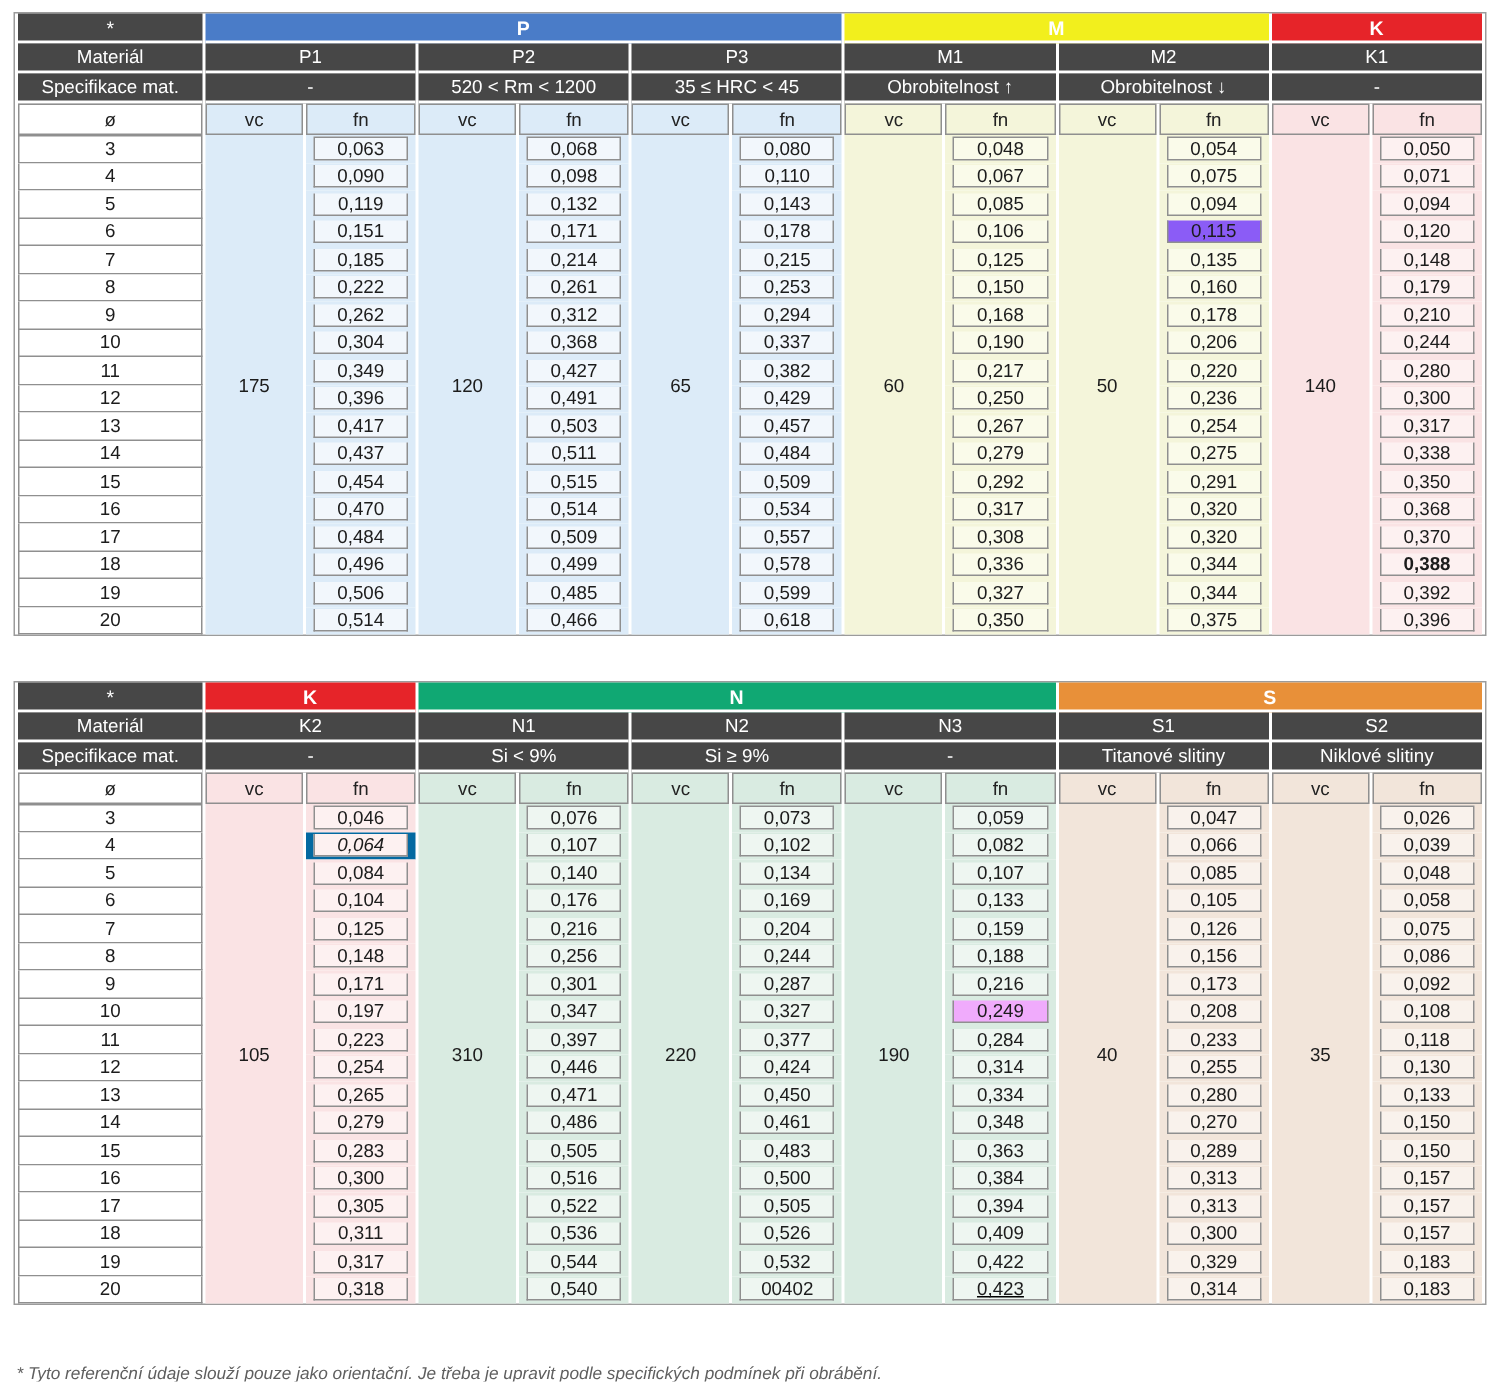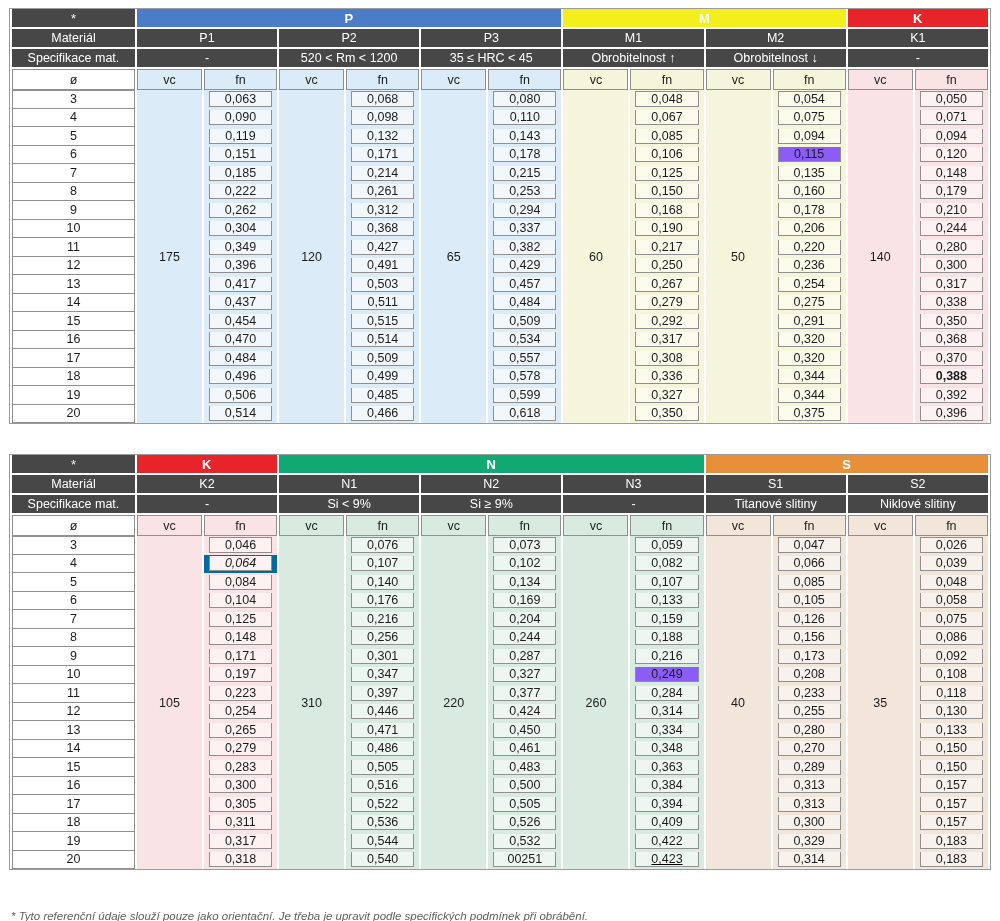--- a/index.html
+++ b/index.html
@@ -542,21 +542,21 @@
             <div class="box" style="background: rgb(253, 241, 241);">0,046</div>
           </td>
           <td class="vc" rowspan="18" style="background: rgb(217, 235, 225);">310</td>
           <td class="fn" style="background: rgb(217, 235, 225);">
             <div class="box" style="background: rgb(238, 246, 241);">0,076</div>
           </td>
           <td class="vc" rowspan="18" style="background: rgb(217, 235, 225);">220</td>
           <td class="fn" style="background: rgb(217, 235, 225);">
             <div class="box" style="background: rgb(238, 246, 241);">0,073</div>
           </td>
-          <td class="vc" rowspan="18" style="background: rgb(217, 235, 225);">260</td>
+          <td class="vc" rowspan="18" style="background: rgb(217, 235, 225);">190</td>
           <td class="fn" style="background: rgb(217, 235, 225);">
             <div class="box" style="background: rgb(238, 246, 241);">0,059</div>
           </td>
           <td class="vc" rowspan="18" style="background: rgb(242, 229, 218);">40</td>
           <td class="fn" style="background: rgb(242, 229, 218);">
             <div class="box" style="background: rgb(249, 242, 236);">0,047</div>
           </td>
           <td class="vc" rowspan="18" style="background: rgb(242, 229, 218);">35</td>
           <td class="fn" style="background: rgb(242, 229, 218);">
             <div class="box" style="background: rgb(249, 242, 236);">0,026</div>
@@ -693,21 +693,21 @@
           <td class="fn" style="background: rgb(250, 227, 228);">
             <div class="box" style="background: rgb(253, 241, 241);">0,197</div>
           </td>
           <td class="fn" style="background: rgb(217, 235, 225);">
             <div class="box" style="background: rgb(238, 246, 241);">0,347</div>
           </td>
           <td class="fn" style="background: rgb(217, 235, 225);">
             <div class="box" style="background: rgb(238, 246, 241);">0,327</div>
           </td>
           <td class="fn" style="background: rgb(217, 235, 225);">
-            <div class="box" style="background: #8b5cf6;">0,249</div>
+            <div class="box" style="background: #f0abfc;">0,249</div>
           </td>
           <td class="fn" style="background: rgb(242, 229, 218);">
             <div class="box" style="background: rgb(249, 242, 236);">0,208</div>
           </td>
           <td class="fn" style="background: rgb(242, 229, 218);">
             <div class="box" style="background: rgb(249, 242, 236);">0,108</div>
           </td>
         </tr>
         <tr>
           <td class="dia">11</td>
@@ -900,21 +900,21 @@
         </tr>
         <tr>
           <td class="dia">20</td>
           <td class="fn" style="background: rgb(250, 227, 228);">
             <div class="box" style="background: rgb(253, 241, 241);">0,318</div>
           </td>
           <td class="fn" style="background: rgb(217, 235, 225);">
             <div class="box" style="background: rgb(238, 246, 241);">0,540</div>
           </td>
           <td class="fn" style="background: rgb(217, 235, 225);">
-            <div class="box" style="background: rgb(238, 246, 241);">00251</div>
+            <div class="box" style="background: rgb(238, 246, 241);">00402</div>
           </td>
           <td class="fn" style="background: rgb(217, 235, 225); text-decoration: underline;">
             <div class="box" style="background: rgb(238, 246, 241);">0,423</div>
           </td>
           <td class="fn" style="background: rgb(242, 229, 218);">
             <div class="box" style="background: rgb(249, 242, 236);">0,314</div>
           </td>
           <td class="fn" style="background: rgb(242, 229, 218);">
             <div class="box" style="background: rgb(249, 242, 236);">0,183</div>
           </td>

